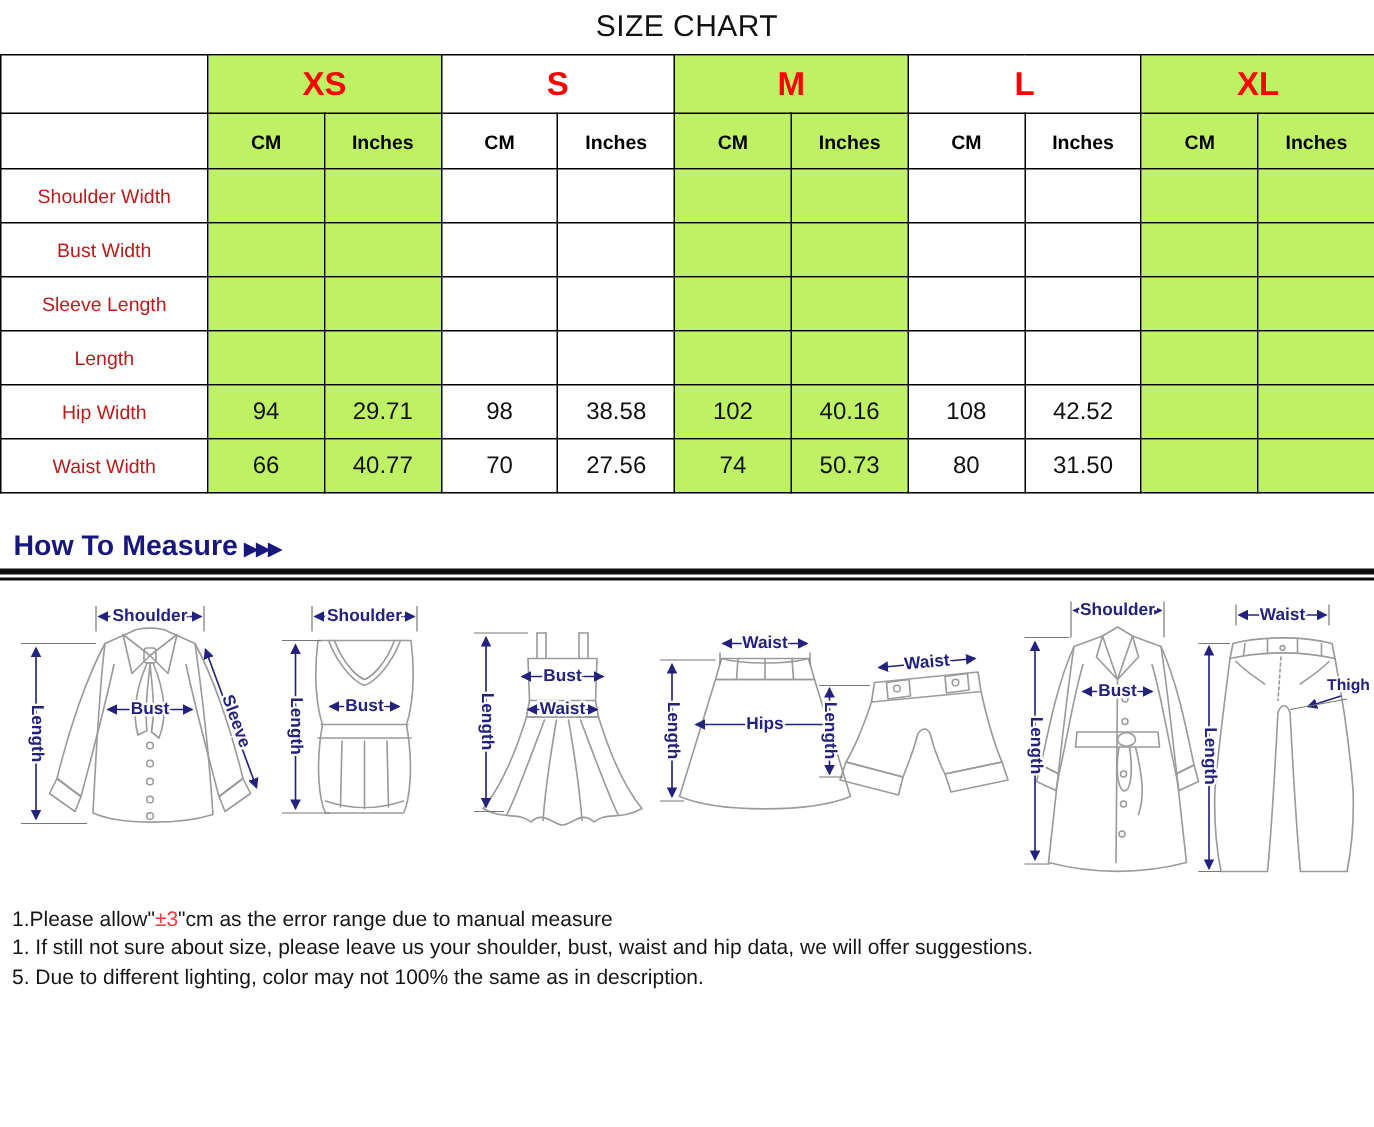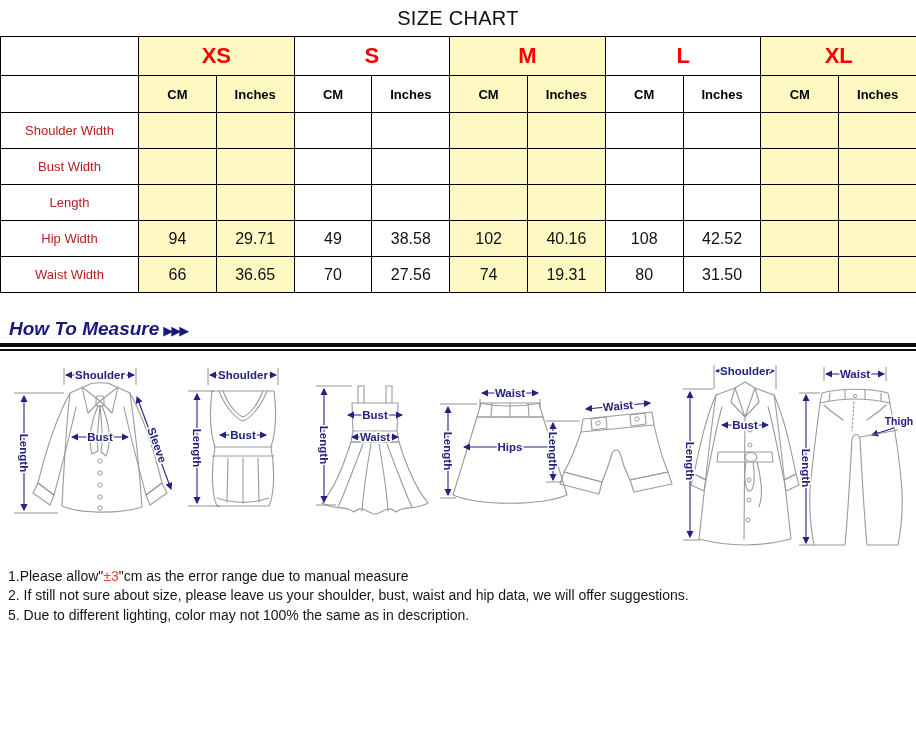--- a/index.html
+++ b/index.html
@@ -8,22 +8,22 @@
   table.size-chart{border-collapse:collapse;table-layout:fixed;width:916px;}
   table.size-chart th,table.size-chart td{border:1px solid #000;text-align:center;vertical-align:middle;padding:0;overflow:hidden;}
   tr.sizes-row th{height:38px;}
   tr.units-row th{height:36px;}
   tbody tr{height:36px;}
   th.size{font-size:22px;font-weight:700;color:#ff0000;}
   th.unit{font-size:13px;font-weight:700;color:#000;}
   th.corner{background:#fff;}
   th.rowlabel{font-size:13px;font-weight:400;color:#b91c1c;}
   td.val{font-size:16px;font-weight:400;color:#111;}
-  .shade{background:#fef9c3;}
-  .measure-heading{margin:25px 0 3px 9px;font-size:19px;font-weight:800;color:#17177d;font-style:italic;}
+  .shade{background:#bef264;}
+  .measure-heading{margin:25px 0 3px 9px;font-size:19px;font-weight:800;color:#17177d;}
   .measure-heading .arrows{font-size:13px;letter-spacing:-2px;margin-left:4px;}
   .rule{height:2px;border-top:4px solid #0d0d0d;border-bottom:2px solid #0d0d0d;}
   svg.garments{display:block;margin-top:4px;}
   svg .o{fill:none;stroke:#9b9b9b;stroke-width:1.1;stroke-linejoin:round;stroke-linecap:round;}
   svg .btn{fill:#fff;stroke:#9b9b9b;stroke-width:1;}
   svg .g{stroke:#777;stroke-width:.8;}
   svg .m{stroke:#23237f;stroke-width:1.1;}
   svg text{font-family:"Liberation Sans","DejaVu Sans",sans-serif;font-size:11.5px;font-weight:700;fill:#23237f;stroke:#fff;stroke-width:3px;paint-order:stroke;text-anchor:middle;dominant-baseline:central;}
   .notes{padding:12px 8px 12px 8px;font-size:14px;line-height:19.4px;color:#161616;}
   .notes .red{color:#f23a3a;}
@@ -85,53 +85,66 @@
           <td class="val"></td>
           <td class="val"></td>
           <td class="val shade"></td>
           <td class="val shade"></td>
           <td class="val"></td>
           <td class="val"></td>
           <td class="val shade"></td>
           <td class="val shade"></td>
         </tr>
         <tr>
+          <th class="rowlabel">Sleeve Length</th>
+          <td class="val shade"></td>
+          <td class="val shade"></td>
+          <td class="val"></td>
+          <td class="val"></td>
+          <td class="val shade"></td>
+          <td class="val shade"></td>
+          <td class="val"></td>
+          <td class="val"></td>
+          <td class="val shade"></td>
+          <td class="val shade"></td>
+        </tr>
+        <tr>
           <th class="rowlabel">Length</th>
           <td class="val shade"></td>
           <td class="val shade"></td>
           <td class="val"></td>
           <td class="val"></td>
           <td class="val shade"></td>
           <td class="val shade"></td>
           <td class="val"></td>
           <td class="val"></td>
           <td class="val shade"></td>
           <td class="val shade"></td>
         </tr>
         <tr>
           <th class="rowlabel">Hip Width</th>
           <td class="val shade">94</td>
           <td class="val shade">29.71</td>
-          <td class="val">49</td>
+          <td class="val">98</td>
           <td class="val">38.58</td>
           <td class="val shade">102</td>
           <td class="val shade">40.16</td>
           <td class="val">108</td>
           <td class="val">42.52</td>
           <td class="val shade"></td>
           <td class="val shade"></td>
         </tr>
         <tr>
           <th class="rowlabel">Waist Width</th>
           <td class="val shade">66</td>
-          <td class="val shade">36.65</td>
+          <td class="val shade">40.77</td>
           <td class="val">70</td>
           <td class="val">27.56</td>
           <td class="val shade">74</td>
-          <td class="val shade">19.31</td>
+          <td class="val shade">50.73</td>
           <td class="val">80</td>
           <td class="val">31.50</td>
           <td class="val shade"></td>
           <td class="val shade"></td>
         </tr>
       </tbody>
   </table>
 
   <div class="measure-heading"><span>How To Measure</span><span class="arrows">▶▶▶</span></div>
   <div class="rule"></div>
@@ -306,17 +319,17 @@
       <line class="m" x1="872" y1="80" x2="894" y2="73" marker-start="url(#ar)"></line>
       <line class="g" x1="860" y1="82" x2="898" y2="75"></line>
       <text x="855" y="19">Waist</text>
       <text x="899" y="66" style="font-size:10.5px">Thigh</text>
       <text x="806" y="113" transform="rotate(90 806 113)">Length</text>
     </g>
   </svg>
 
   <div class="notes">
     <div class="note-line"><span>1.Please allow"</span><span class="red">±3</span><span>"cm as the error range due to manual measure</span></div>
-    <div class="note-line">2. If still not sure about size, please leave us your shoulder, bust, waist and hip data, we will offer suggestions.</div>
+    <div class="note-line">1. If still not sure about size, please leave us your shoulder, bust, waist and hip data, we will offer suggestions.</div>
     <div class="note-line">5. Due to different lighting, color may not 100% the same as in description.</div>
   </div>
 
 </div>
 
 </body></html>

